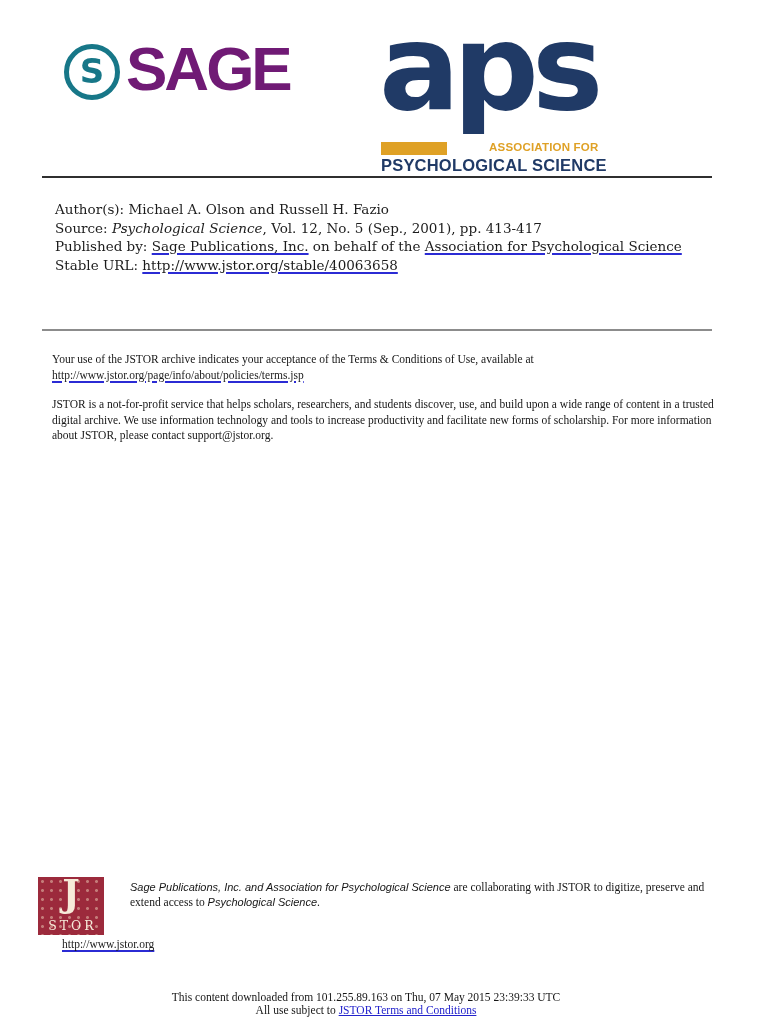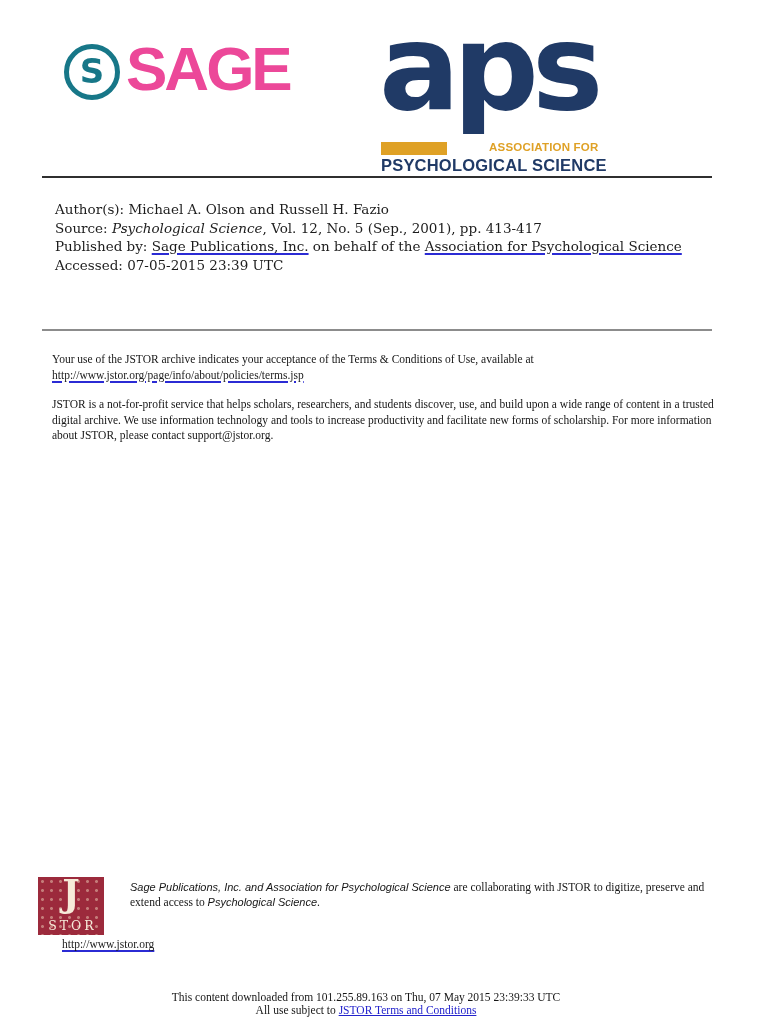--- a/index.html
+++ b/index.html
@@ -13,21 +13,21 @@
     border:5px solid #177788;border-radius:50%;
     display:flex;align-items:center;justify-content:center;
   }
   .sage-emblem .s{
     font-family:"DejaVu Sans", sans-serif;font-weight:bold;font-size:34px;
     color:#177788;line-height:1;transform:translateY(-1px);
   }
   .sage-word{
     position:absolute;left:126px;top:38px;
     font-family:"Liberation Sans", sans-serif;font-weight:bold;font-size:62px;
-    letter-spacing:-3px;color:#ec4899;line-height:1;
+    letter-spacing:-3px;color:#701a75;line-height:1;
   }
   .aps-word{
     position:absolute;left:379px;top:8px;
     font-family:"DejaVu Sans", sans-serif;font-weight:bold;font-size:120px;
     letter-spacing:-7px;color:#203A66;line-height:1;
   }
   .aps-bar{
     position:absolute;left:381px;top:142px;width:66px;height:13px;background:#DFA126;
   }
   .aps-assoc{
@@ -107,21 +107,21 @@
 <div class="aps-bar"></div>
 <div class="aps-assoc">ASSOCIATION FOR</div>
 <div class="aps-psych">PSYCHOLOGICAL SCIENCE</div>
 
 <div class="rule1"></div>
 
 <div class="citation">
   <div>Author(s): Michael A. Olson and Russell H. Fazio</div>
   <div><span>Source: </span><span class="it">Psychological Science</span><span>, Vol. 12, No. 5 (Sep., 2001), pp. 413-417</span></div>
   <div><span>Published by: </span><span class="ulink">Sage Publications, Inc.</span><span> on behalf of the </span><span class="ulink">Association for Psychological Science</span></div>
-  <div>Accessed: 07-05-2015 23:39 UTC</div>
+  <div><span>Stable URL: </span><span class="ulink">http://www.jstor.org/stable/40063658</span></div>
 </div>
 
 <div class="rule2"></div>
 
 <div class="terms">
   <p><span>Your use of the JSTOR archive indicates your acceptance of the Terms &amp; Conditions of Use, available at </span><span class="ulink">http://www.jstor.org/page/info/about/policies/terms.jsp</span></p>
   <p>JSTOR is a not-for-profit service that helps scholars, researchers, and students discover, use, and build upon a wide range of content in a trusted digital archive. We use information technology and tools to increase productivity and facilitate new forms of scholarship. For more information about JSTOR, please contact support@jstor.org.</p>
 </div>
 
 <div class="jstor-logo">

